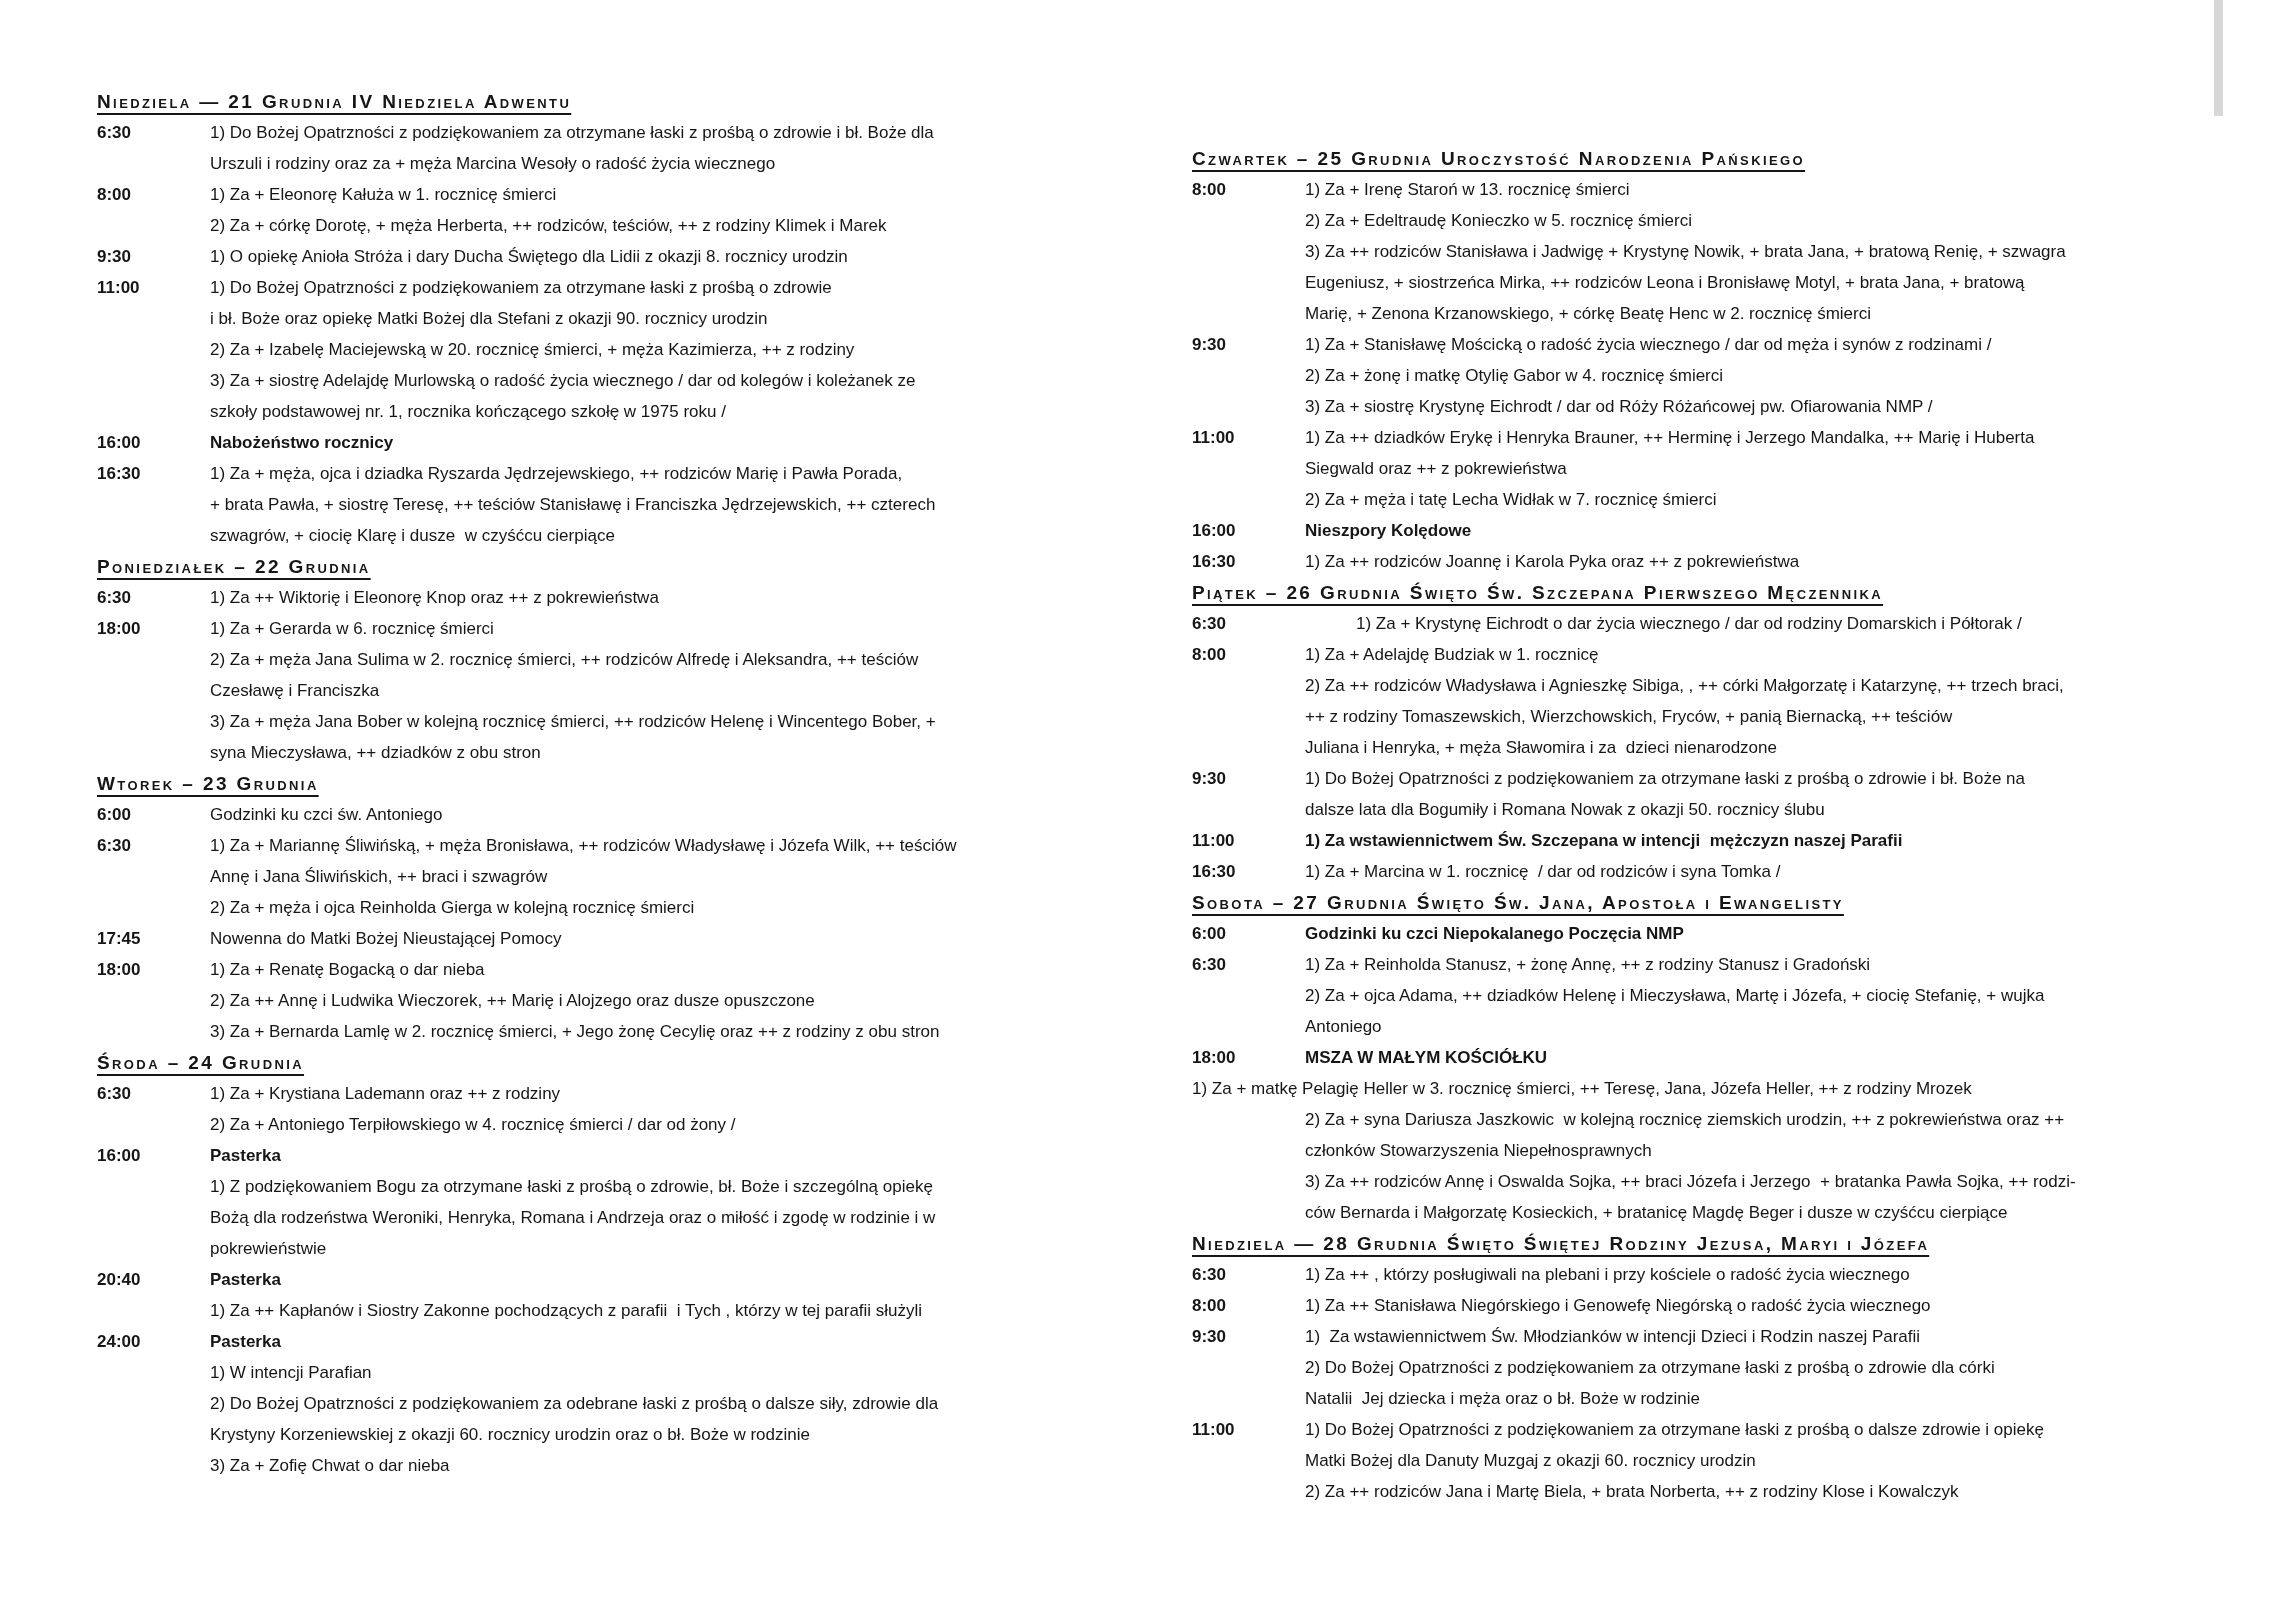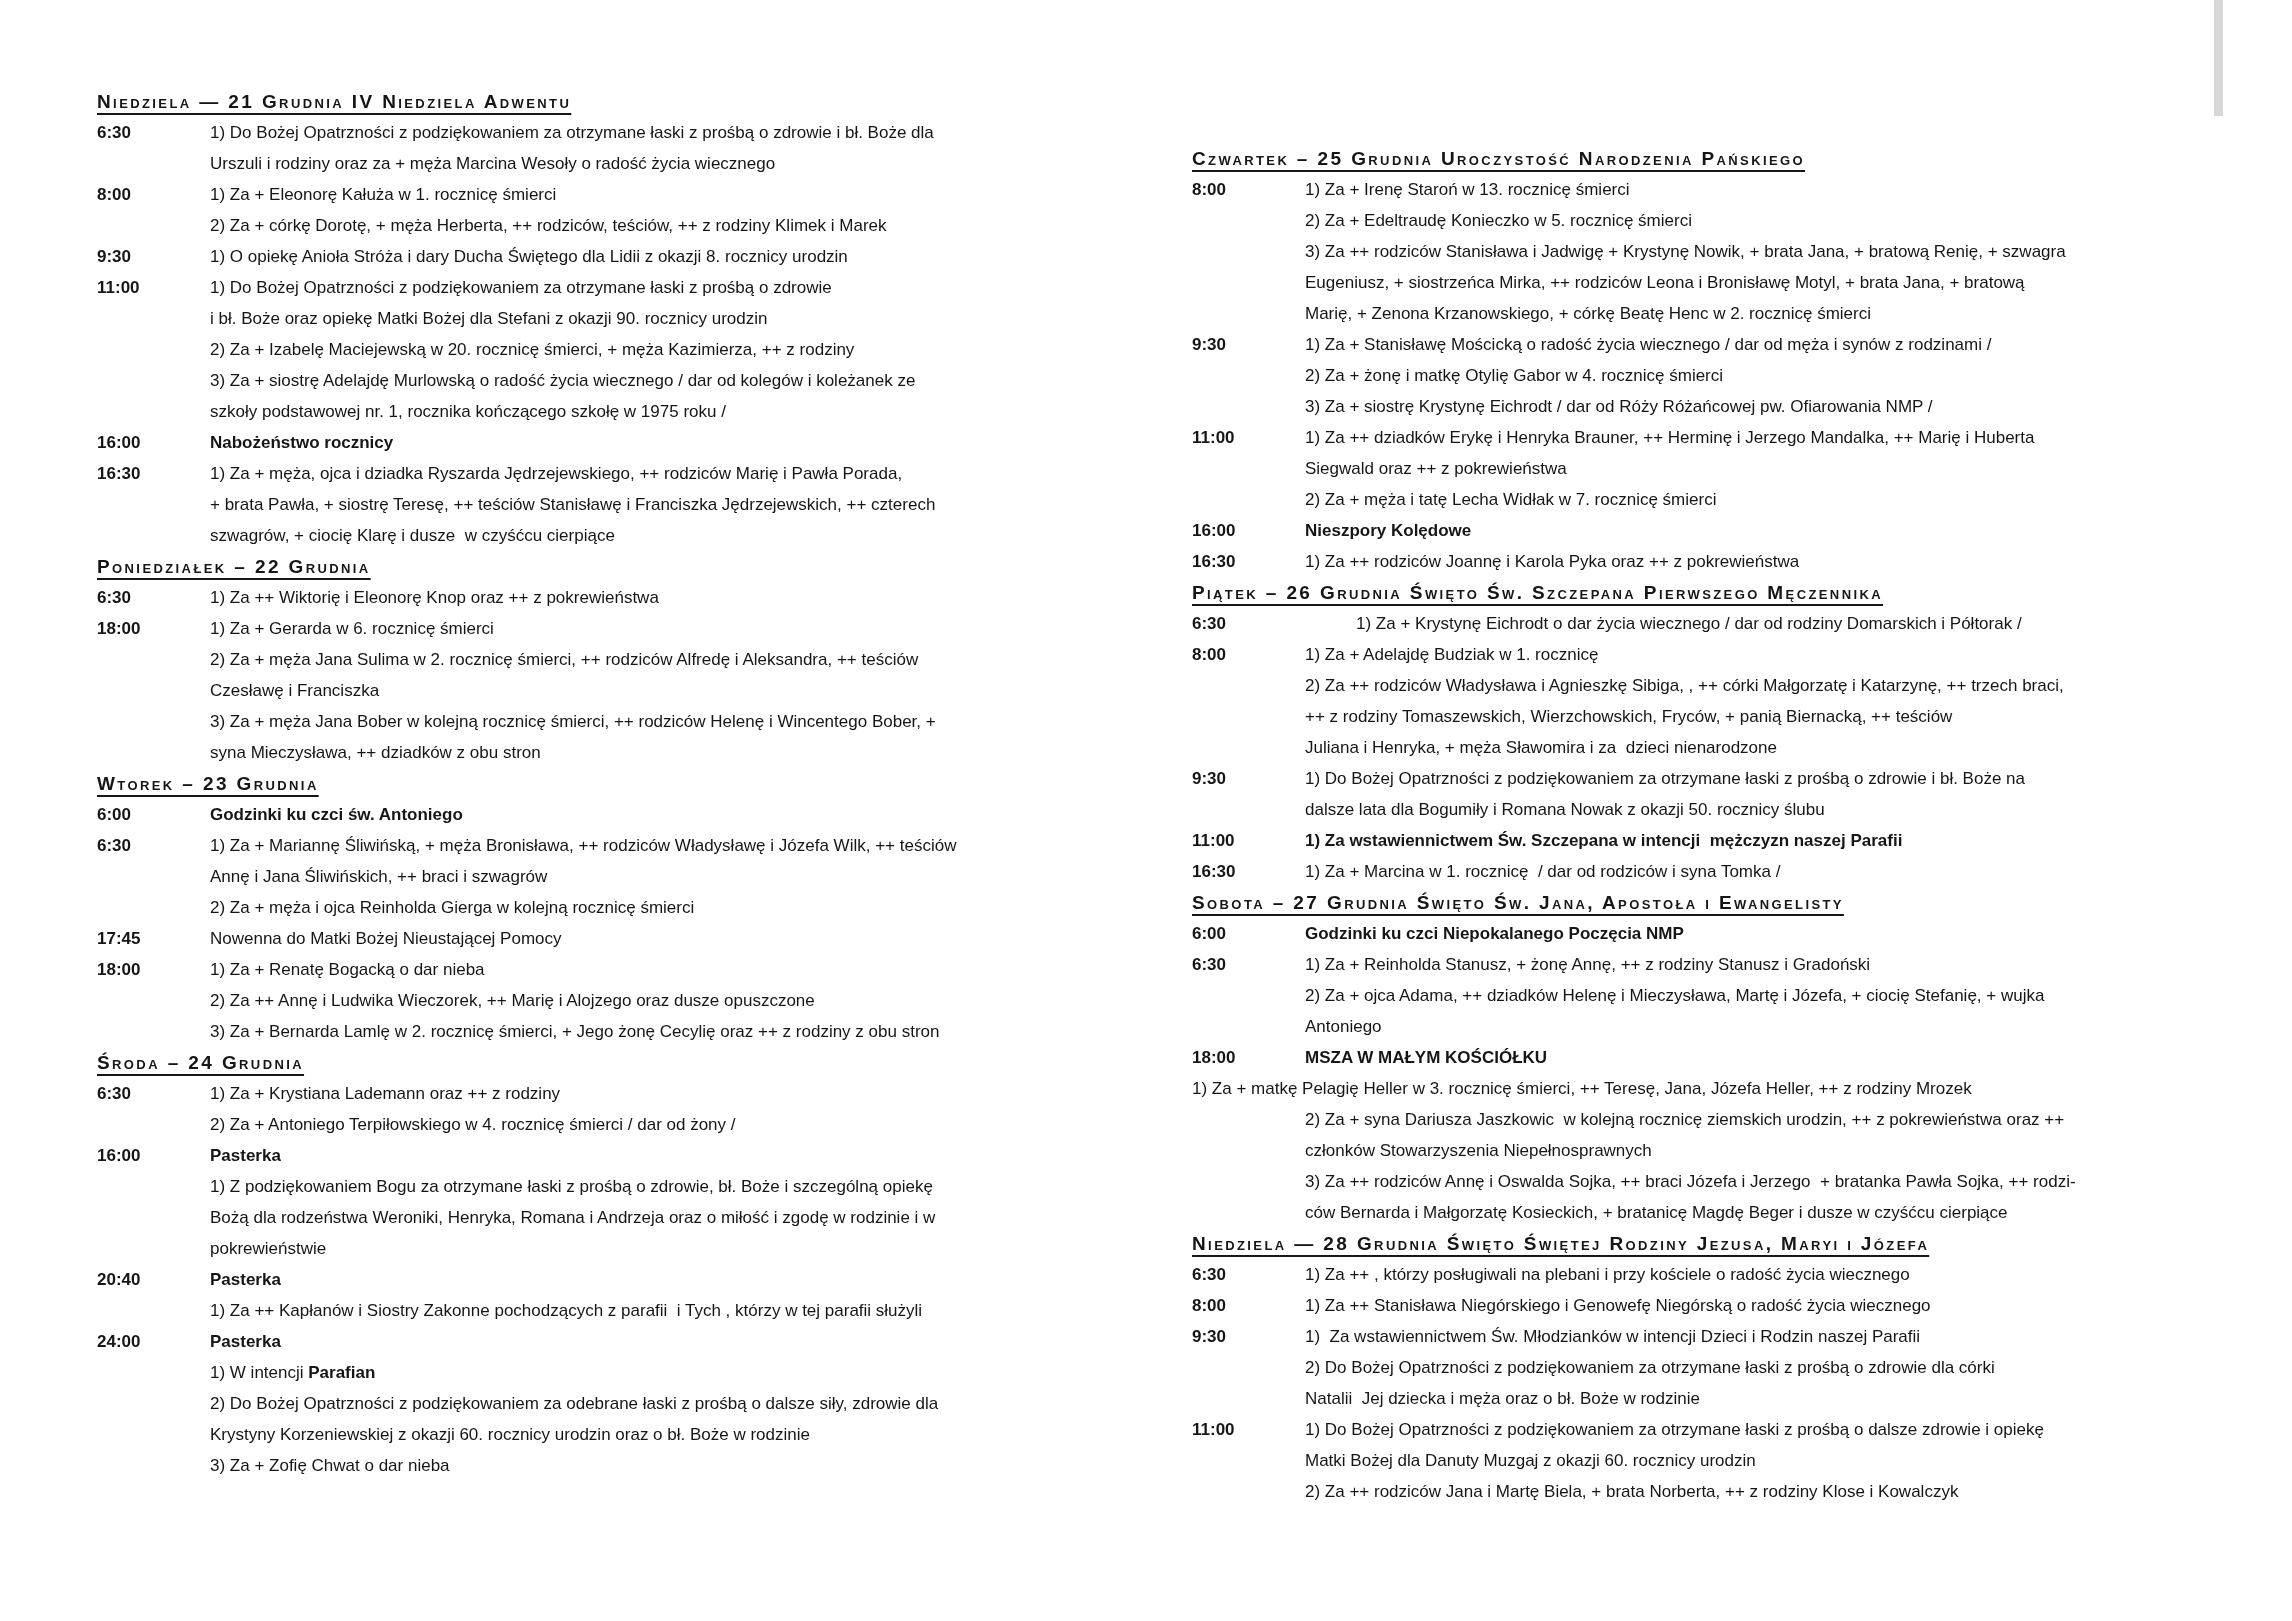--- a/index.html
+++ b/index.html
@@ -104,21 +104,21 @@
           <div class="line"><span>3) Za + męża Jana Bober w kolejną rocznicę śmierci, ++ rodziców Helenę i Wincentego Bober, +</span></div>
           <div class="line"><span>syna Mieczysława, ++ dziadków z obu stron</span></div>
         </div>
       </div>
     </div>
     <div class="day">
       <div class="day-header">Wtorek – 23 Grudnia</div>
       <div class="entry">
         <div class="time">6:00</div>
         <div class="lines">
-          <div class="line bold"><span style="font-weight: bold; text-align: right;">Godzinki ku czci św. Antoniego</span></div>
+          <div class="line bold"><span style="font-weight: normal; text-align: right;">Godzinki ku czci św. Antoniego</span></div>
         </div>
       </div>
       <div class="entry">
         <div class="time">6:30</div>
         <div class="lines">
           <div class="line"><span>1) Za + Mariannę Śliwińską, + męża Bronisława, ++ rodziców Władysławę i Józefa Wilk, ++ teściów</span></div>
           <div class="line"><span>Annę i Jana Śliwińskich, ++ braci i szwagrów</span></div>
           <div class="line"><span>2) Za + męża i ojca Reinholda Gierga w kolejną rocznicę śmierci</span></div>
         </div>
       </div>
@@ -159,21 +159,21 @@
         <div class="time">20:40</div>
         <div class="lines">
           <div class="line bold"><span style="font-weight: bold;">Pasterka</span></div>
           <div class="line"><span>1) Za ++ Kapłanów i Siostry Zakonne pochodzących z parafii  i Tych , którzy w tej parafii służyli</span></div>
         </div>
       </div>
       <div class="entry">
         <div class="time">24:00</div>
         <div class="lines">
           <div class="line bold"><span style="font-weight: bold;">Pasterka</span></div>
-          <div class="line"><span>1) W intencji </span><span style="font-weight: bold;">Parafian</span></div>
+          <div class="line"><span>1) W intencji </span><span style="font-weight: normal;">Parafian</span></div>
           <div class="line"><span>2) Do Bożej Opatrzności z podziękowaniem za odebrane łaski z prośbą o dalsze siły, zdrowie dla</span></div>
           <div class="line"><span>Krystyny Korzeniewskiej z okazji 60. rocznicy urodzin oraz o bł. Boże w rodzinie</span></div>
           <div class="line"><span>3) Za + Zofię Chwat o dar nieba</span></div>
         </div>
       </div>
     </div>
   </div>
 <div class="column" id="col-1">
     <div class="day">
       <div class="day-header">Czwartek – 25 Grudnia Uroczystość Narodzenia Pańskiego</div>

